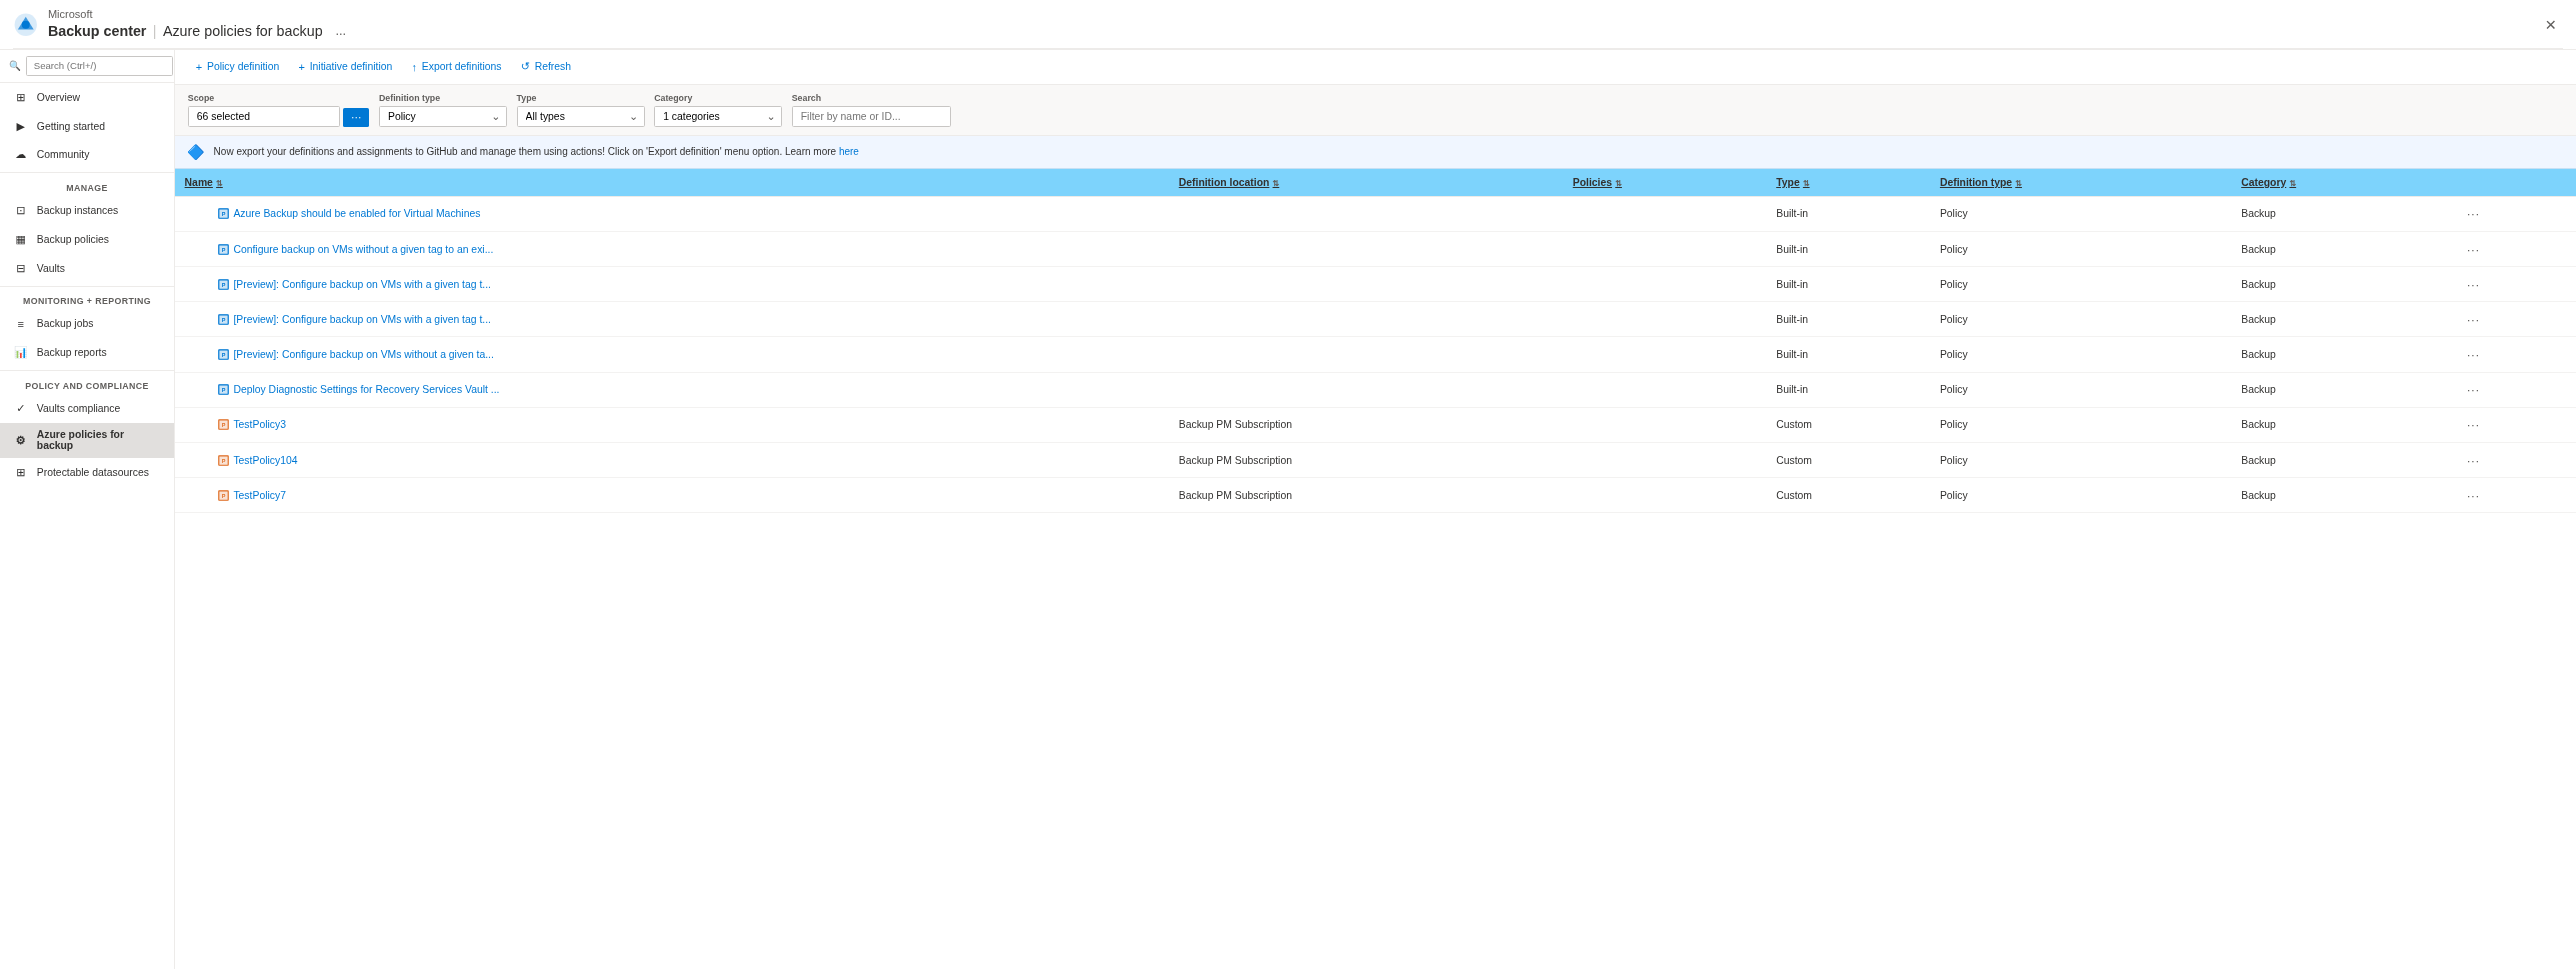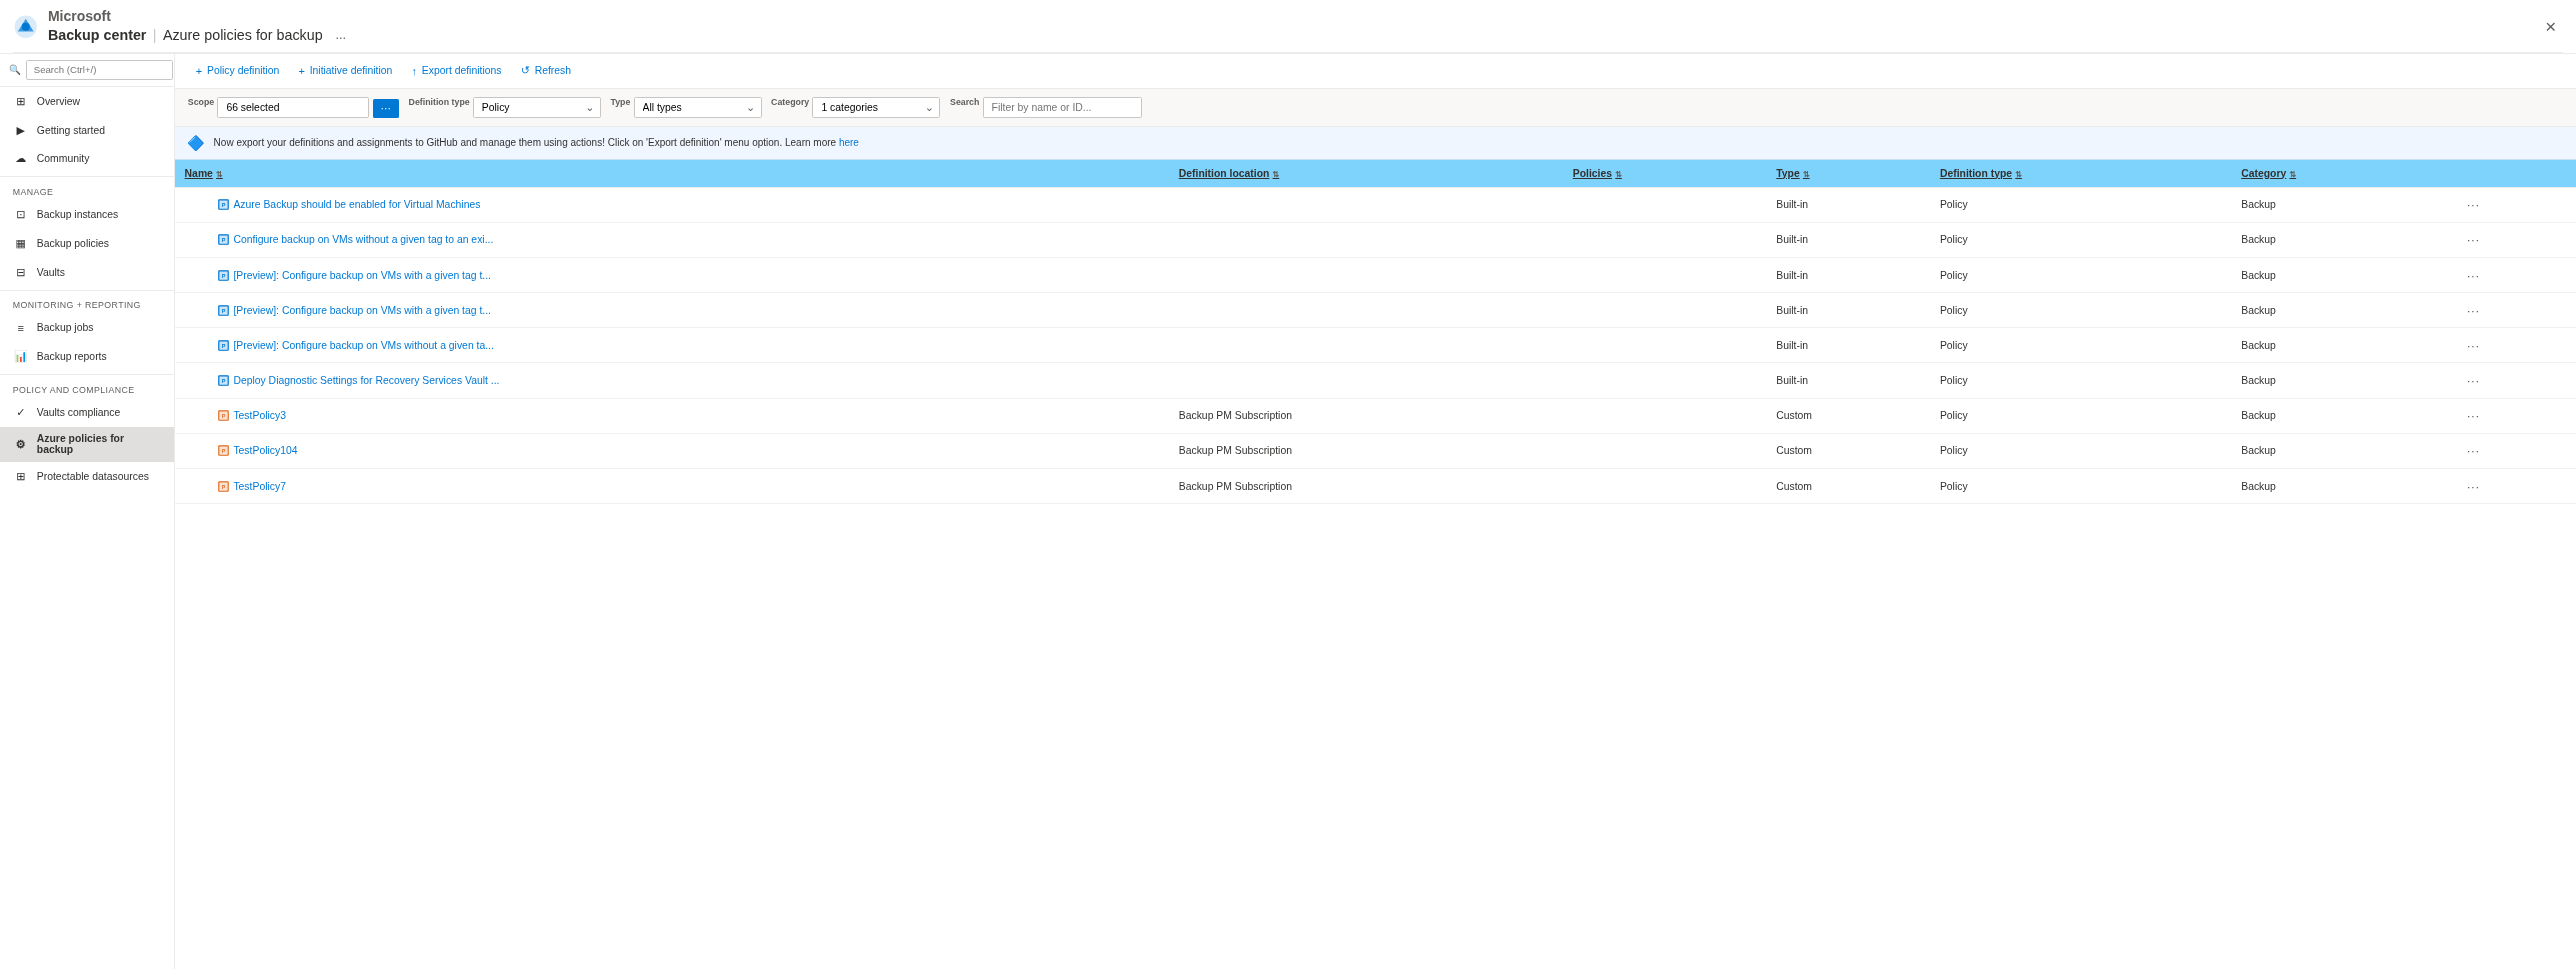--- a/index.html
+++ b/index.html
@@ -3,54 +3,54 @@
   <meta charset="utf-8">
   <style>
     * { box-sizing: border-box; margin: 0; padding: 0; }
     body { font-family: 'Segoe UI', Arial, sans-serif; font-size: 10.4px; color: #323130; background: #fff; display: flex; flex-direction: column; height: 100vh; overflow: hidden; }
 
     
     .top-bar { display: flex; align-items: center; padding: 6.4px 12.8px; border-bottom: 0.8px solid #edebe9; background: #fff; }
     .app-icon { width: 25.5px; height: 25.5px; margin-right: 9.6px; flex-shrink: 0; }
     .app-title { font-size: 14.3px; font-weight: 600; color: #323130; }
     .separator { color: #c8c6c4; margin: 0 6.4px; font-size: 14.3px; }
-    .microsoft-label { font-size: 14px; color: #605e5c; display: block; font-weight: bold; }
+    .microsoft-label { font-size: 11px; color: #605e5c; display: block; }
     .title-group { display: flex; flex-direction: column; }
     .title-row { display: flex; align-items: center; }
     .ellipsis-btn { background: none; border: none; cursor: pointer; color: #605e5c; font-size: 12.8px; padding: 3.2px 6.4px; margin-left: 6.4px; }
     .close-btn { margin-left: auto; background: none; border: none; cursor: pointer; color: #605e5c; font-size: 12.8px; padding: 3.2px 6.4px; }
     .breadcrumb { font-size: 9.6px; color: #0078d4; margin-bottom: 1.6px; }
     .breadcrumb span { color: #605e5c; margin: 0 3.2px; }
 
     
     .main-layout { display: flex; flex: 1; overflow: hidden; }
 
     
     .sidebar { width: 175px; flex-shrink: 0; border-right: 0.8px solid #edebe9; display: flex; flex-direction: column; overflow-y: auto; background: #fff; }
     .search-box { display: flex; align-items: center; padding: 6.4px 9.6px; border-bottom: 0.8px solid #edebe9; }
     .search-input { flex: 1; border: 0.8px solid #c8c6c4; border-radius: 1.6px; padding: 3.2px 6.4px; font-size: 9.6px; outline: none; }
     .search-icon { color: #605e5c; margin-right: 4.8px; font-size: 9.6px; }
     .collapse-btn { background: none; border: none; cursor: pointer; color: #605e5c; font-size: 11px; padding: 1.6px 4.8px; margin-left: 3.2px; }
 
     .nav-item { display: flex; align-items: center; padding: 6.4px 12.8px; cursor: pointer; color: #323130; font-size: 10.4px; }
     .nav-item.active { background: #e1dfdd; font-weight: 600; }
     .nav-item .nav-icon { width: 16px; height: 16px; margin-right: 8px; flex-shrink: 0; display: flex; align-items: center; justify-content: center; font-size: 11px; }
-    .nav-section { padding: 9.6px 12.8px 3.2px; font-size: 8.8px; font-weight: 400; color: #605e5c; text-transform: uppercase; letter-spacing: 0.4px; border-top: 0.8px solid #edebe9; margin-top: 3.2px; }
+    .nav-section { padding: 9.6px 12.8px 3.2px; font-size: 8.8px; font-weight: 700; color: #605e5c; text-transform: uppercase; letter-spacing: 0.4px; border-top: 0.8px solid #edebe9; margin-top: 3.2px; text-align: center; }
 
     
     .content { flex: 1; display: flex; flex-direction: column; overflow: hidden; }
 
     
     .toolbar { display: flex; align-items: center; padding: 6.4px 12.8px; border-bottom: 0.8px solid #edebe9; gap: 3.2px; flex-shrink: 0; }
     .toolbar-btn { display: flex; align-items: center; gap: 4.8px; padding: 4px 8px; background: none; border: none; cursor: pointer; color: #0078d4; font-size: 10.4px; border-radius: 1.6px; }
     .toolbar-btn .btn-icon { font-size: 11px; }
 
     
     .filters { display: flex; align-items: center; padding: 8px 12.8px; gap: 9.6px; background: #f9f8f7; border-bottom: 0.8px solid #edebe9; flex-shrink: 0; flex-wrap: wrap; }
-    .filter-group { display: flex; gap: 3.2px; }
+    .filter-group { display: flex; flex-direction: column; gap: 3.2px; }
     .filter-label { font-size: 8.8px; color: #605e5c; font-weight: 600; }
     .filter-row { display: flex; align-items: flex-end; gap: 3.2px; }
     .filter-input { border: 0.8px solid #c8c6c4; border-radius: 1.6px; padding: 4px 8px; font-size: 10.4px; background: #fff; min-width: 112px; }
     .filter-select { border: 0.8px solid #c8c6c4; border-radius: 1.6px; padding: 4px 8px; font-size: 10.4px; background: #fff; cursor: pointer; appearance: none; -webkit-appearance: none; padding-right: 24px; position: relative; }
     .select-wrapper { position: relative; display: inline-block; }
     .select-wrapper::after { content: '⌄'; position: absolute; right: 6.4px; top: 50%; transform: translateY(-50%); pointer-events: none; color: #605e5c; font-size: 11px; }
     .filter-btn-blue { background: #0078d4; color: #fff; border: none; padding: 4px 8px; border-radius: 1.6px; cursor: pointer; font-size: 10.4px; }
     .filter-search { border: 0.8px solid #c8c6c4; border-radius: 1.6px; padding: 4px 8px; font-size: 10.4px; background: #fff; min-width: 159px; }
 
     

